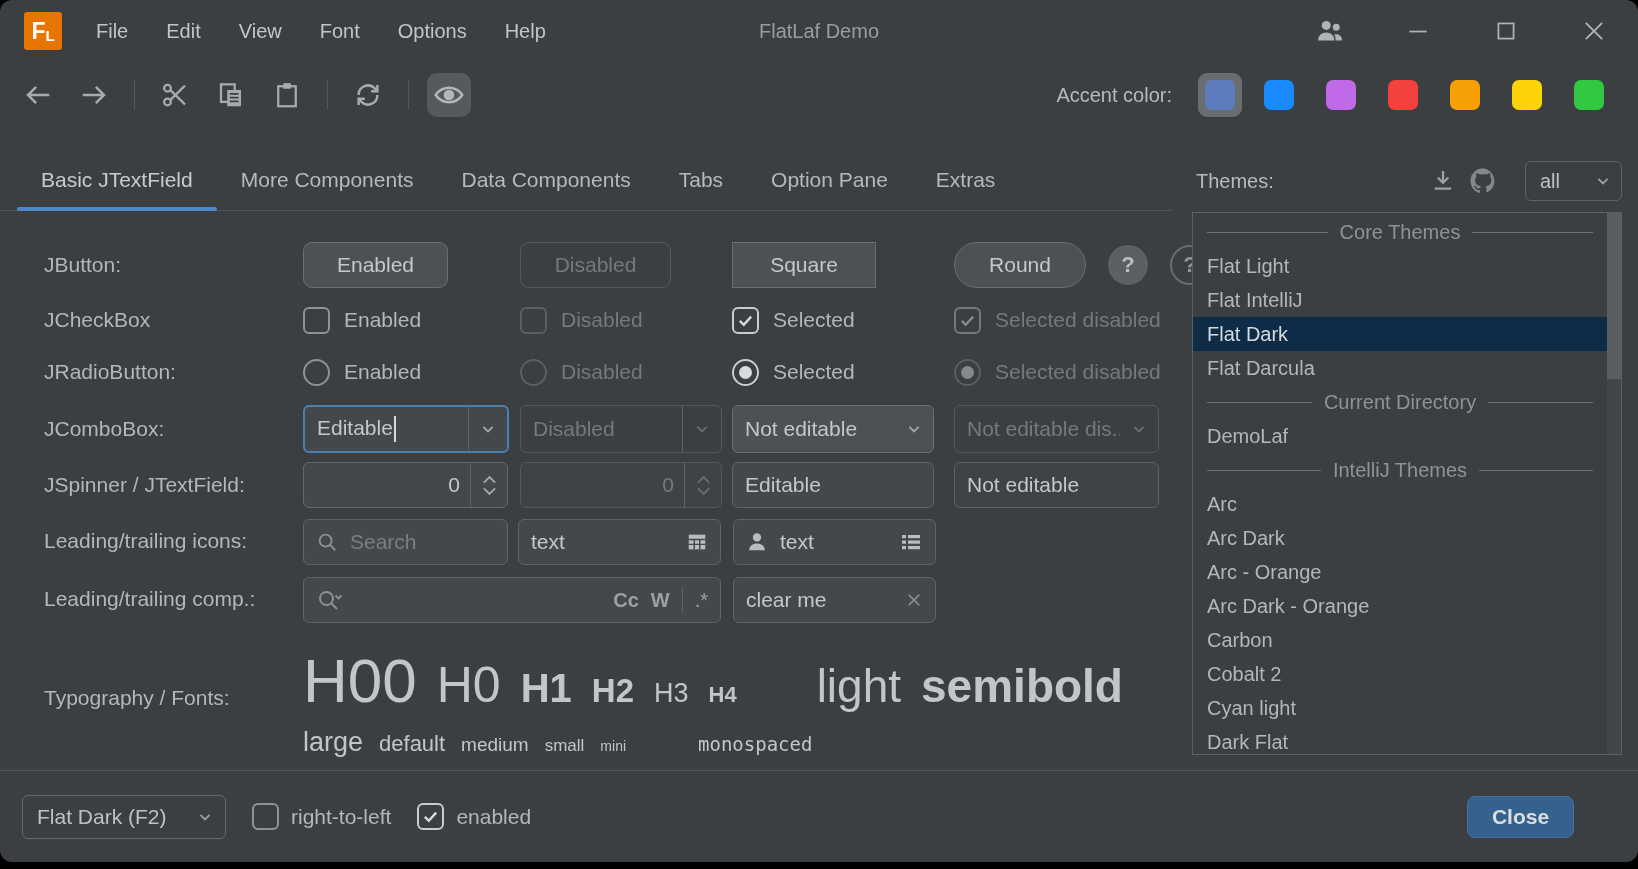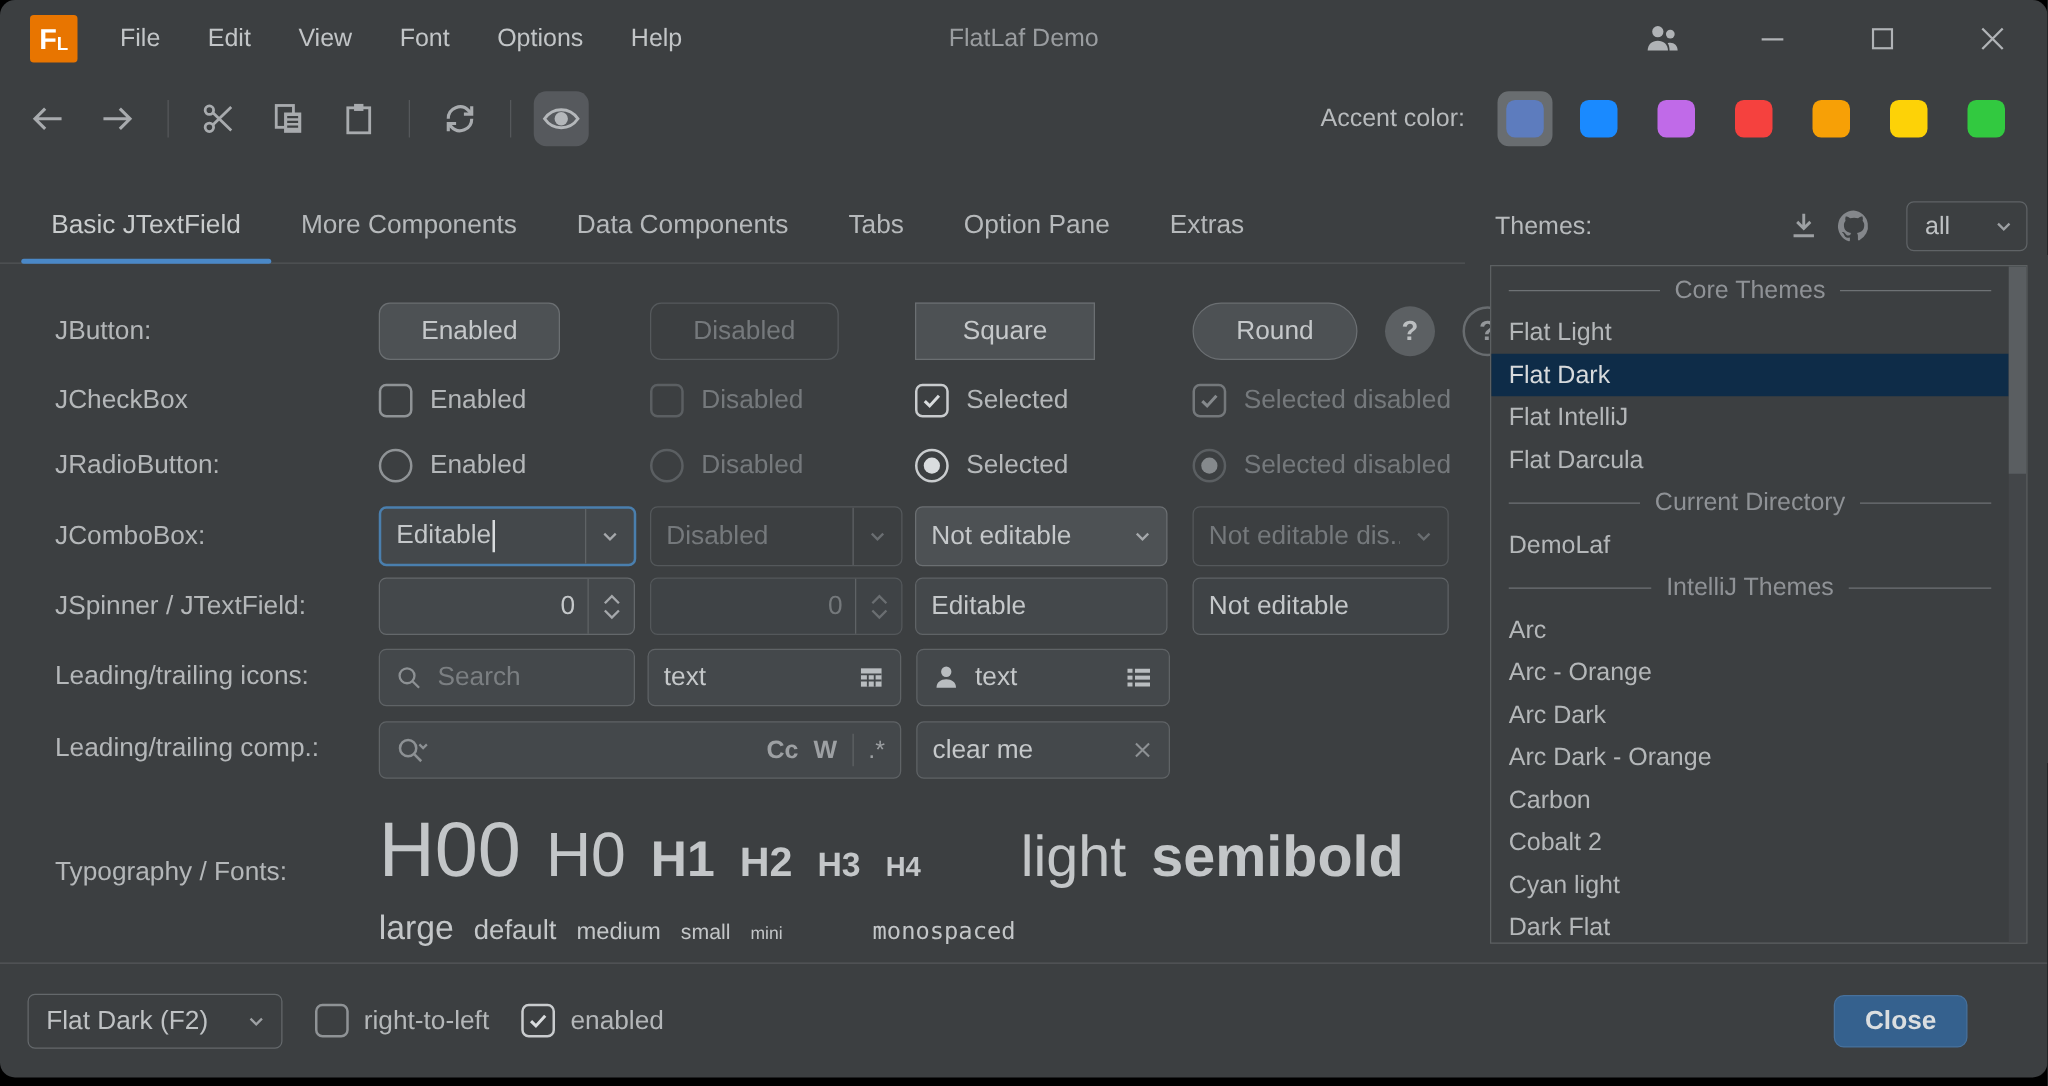--- a/index.html
+++ b/index.html
@@ -124,21 +124,21 @@
   .ficon.bright { color:#b9bdc0; }
   .ftxt-btn { color:#9da0a3; font-size:20px; }
   .fsep { width:1px; height:26px; background:#5f6366; }
 
   
   .typo1 { position:absolute; left:303px; top:645px; display:flex; align-items:baseline;
            gap:20px; color:#c3c6c8; white-space:nowrap; }
   .typo2 { position:absolute; left:303px; top:727px; display:flex; align-items:baseline;
            gap:16px; color:#c3c6c8; white-space:nowrap; }
   .h00{font-size:62px;} .h0{font-size:50px;} .h1{font-size:40px;font-weight:bold;}
-  .h2{font-size:33px;font-weight:bold;} .h3{font-size:27px;font-weight:bold;} .h4{font-size:22px;font-weight:bold;}
+  .h2{font-size:33px;font-weight:bold;} .h3{font-size:27px;font-weight:normal;} .h4{font-size:22px;font-weight:bold;}
   .t-light{font-size:46px;font-weight:300;margin-left:60px;} .t-semi{font-size:46px;font-weight:bold;}
   .s-large{font-size:27px;} .s-default{font-size:22px;} .s-medium{font-size:19px;}
   .s-small{font-size:17px;} .s-mini{font-size:14px;}
   .s-mono{font-size:19px; font-family:"DejaVu Sans Mono", monospace; margin-left:56px;text-align:center;}
 
   
   .bottombar { position:absolute; left:0; right:0; top:770px; height:92px; border-top:1px solid #55585b;
                display:flex; align-items:center; padding:0 64px 0 22px; }
   .lnf-combo { width:204px; height:44px; border:1px solid #64686b; border-radius:6px;
                display:flex; align-items:center; padding-left:14px; color:#bfc2c4;justify-content:flex-end; }
@@ -542,37 +542,37 @@
   </div>
 
   <div class="theme-panel">
     <div class="tlist">
       <div class="trow header">
           <span class="cat-line"></span>
           <span class="cat-label">Core Themes</span>
           <span class="cat-line"></span>
         </div>
       <div class="trow item">Flat Light</div>
+      <div class="trow item">Flat IntelliJ</div>
       <div class="trow item sel" style="background: rgb(14, 44, 72);">Flat Dark</div>
-      <div class="trow item">Flat IntelliJ</div>
       <div class="trow item">Flat Darcula</div>
       <div class="trow header">
           <span class="cat-line"></span>
           <span class="cat-label">Current Directory</span>
           <span class="cat-line"></span>
         </div>
       <div class="trow item">DemoLaf</div>
       <div class="trow header">
           <span class="cat-line"></span>
           <span class="cat-label">IntelliJ Themes</span>
           <span class="cat-line"></span>
         </div>
       <div class="trow item">Arc</div>
+      <div class="trow item">Arc Dark</div>
       <div class="trow item">Arc - Orange</div>
-      <div class="trow item">Arc Dark</div>
       <div class="trow item">Arc Dark - Orange</div>
       <div class="trow item">Carbon</div>
       <div class="trow item">Cobalt 2</div>
       <div class="trow item">Cyan light</div>
       <div class="trow item">Dark Flat</div>
     </div>
     <div class="theme-scrollbar">
       <div class="theme-thumb"></div>
     </div>
   </div>

